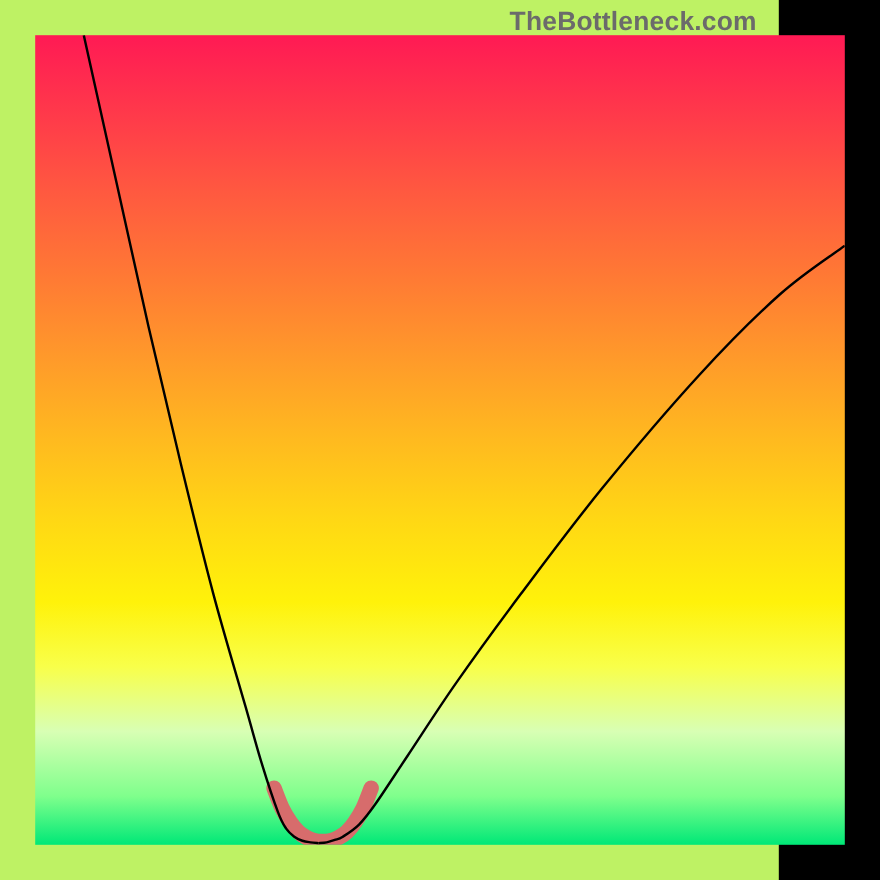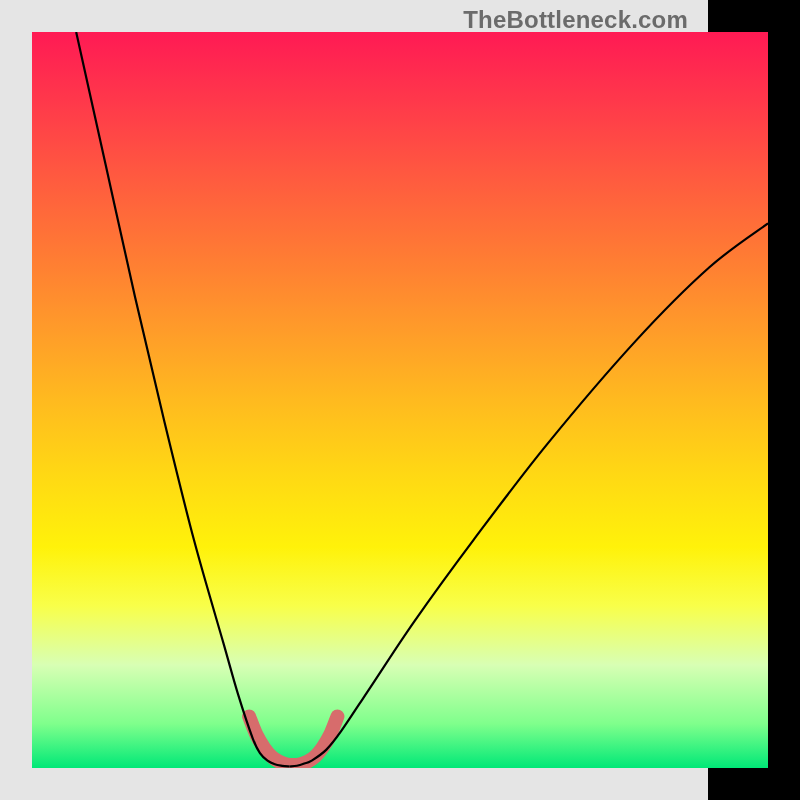--- a/index.html
+++ b/index.html
@@ -9,21 +9,21 @@
     height: 800px;
     background: #000;
     overflow: hidden;
   }
   .frame {
     position: absolute;
     top: 0;
     left: 0;
     width: 708px;
     height: 800px;
-    background: #e5e5e5;
+    background: #bef264;
   }
   .plot {
     position: absolute;
     top: 32px;
     left: 32px;
     width: 736px;
     height: 736px;
     background: linear-gradient(to bottom,
       #ff1a54 0%,
       #ff3a4a 10%,

